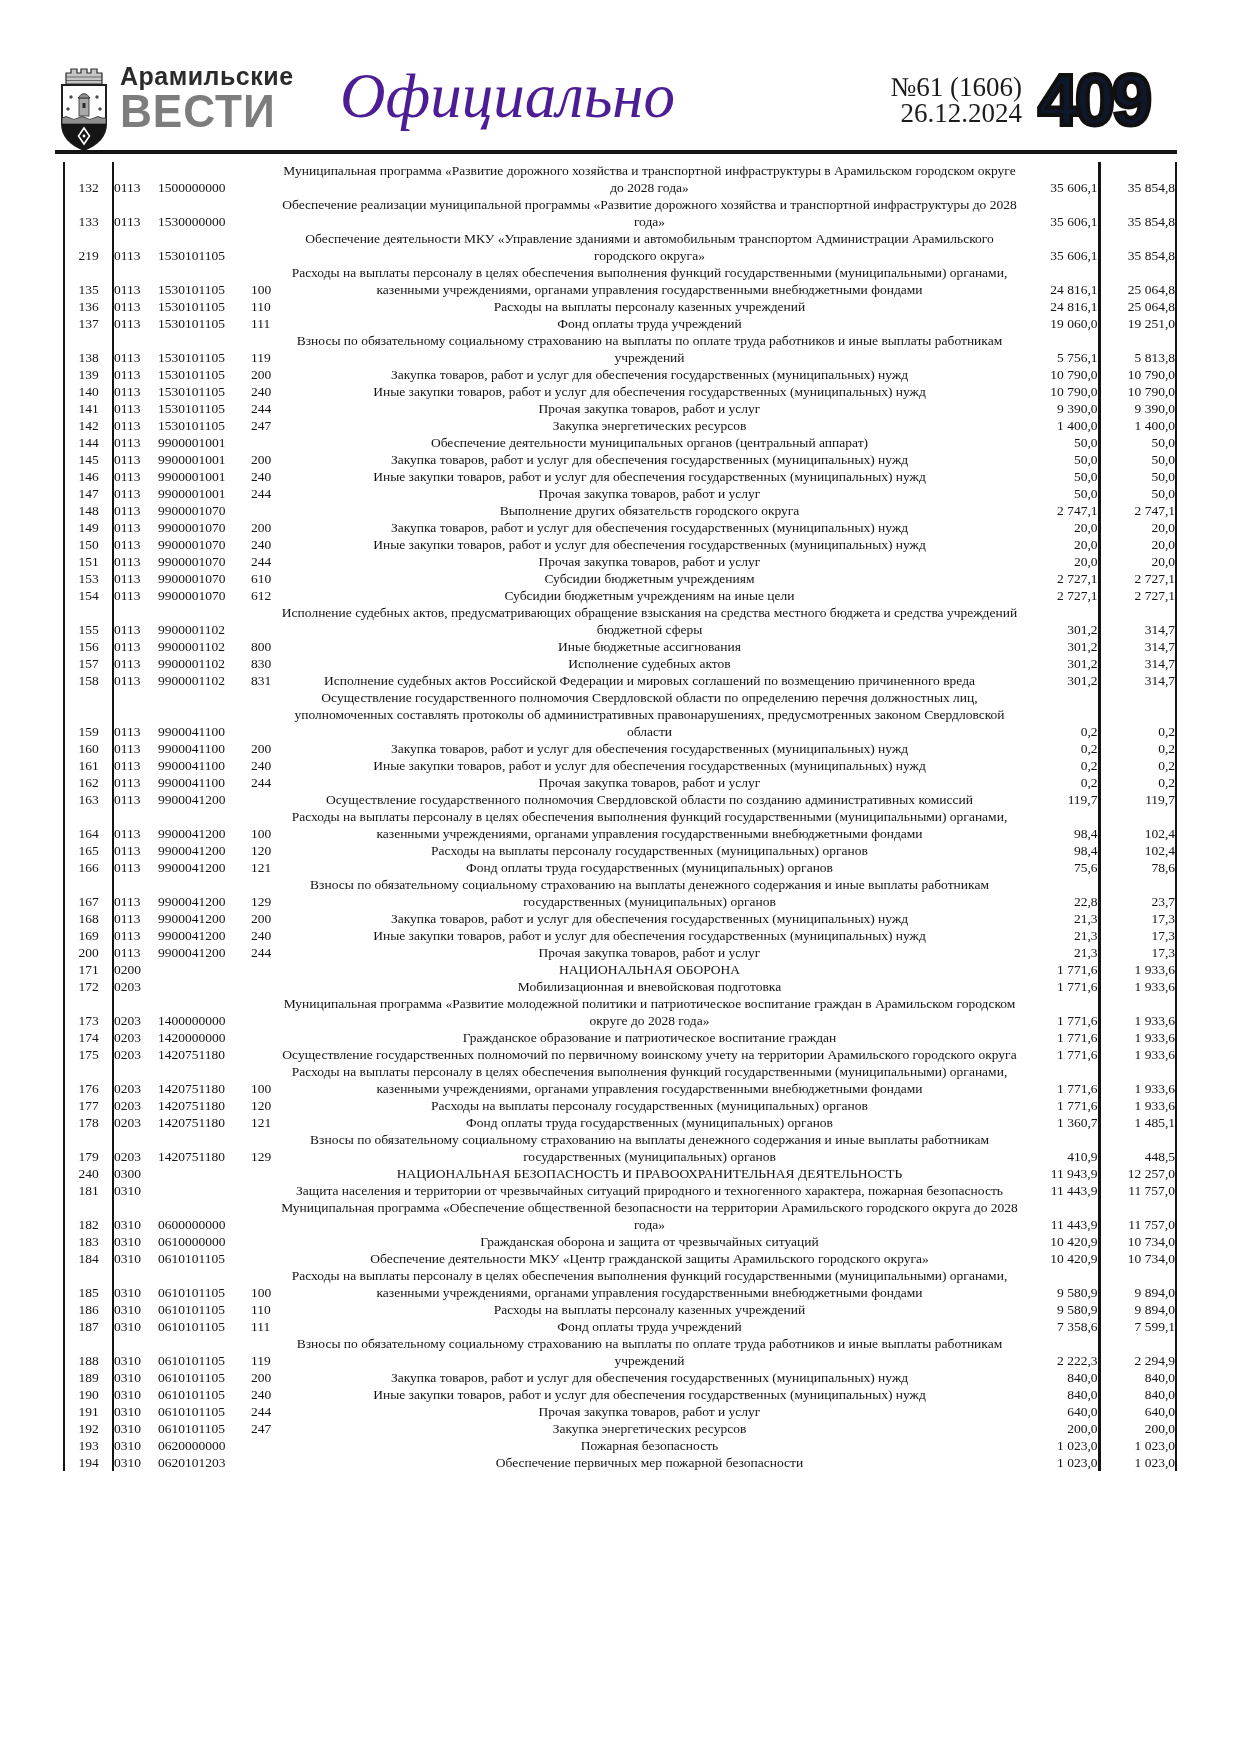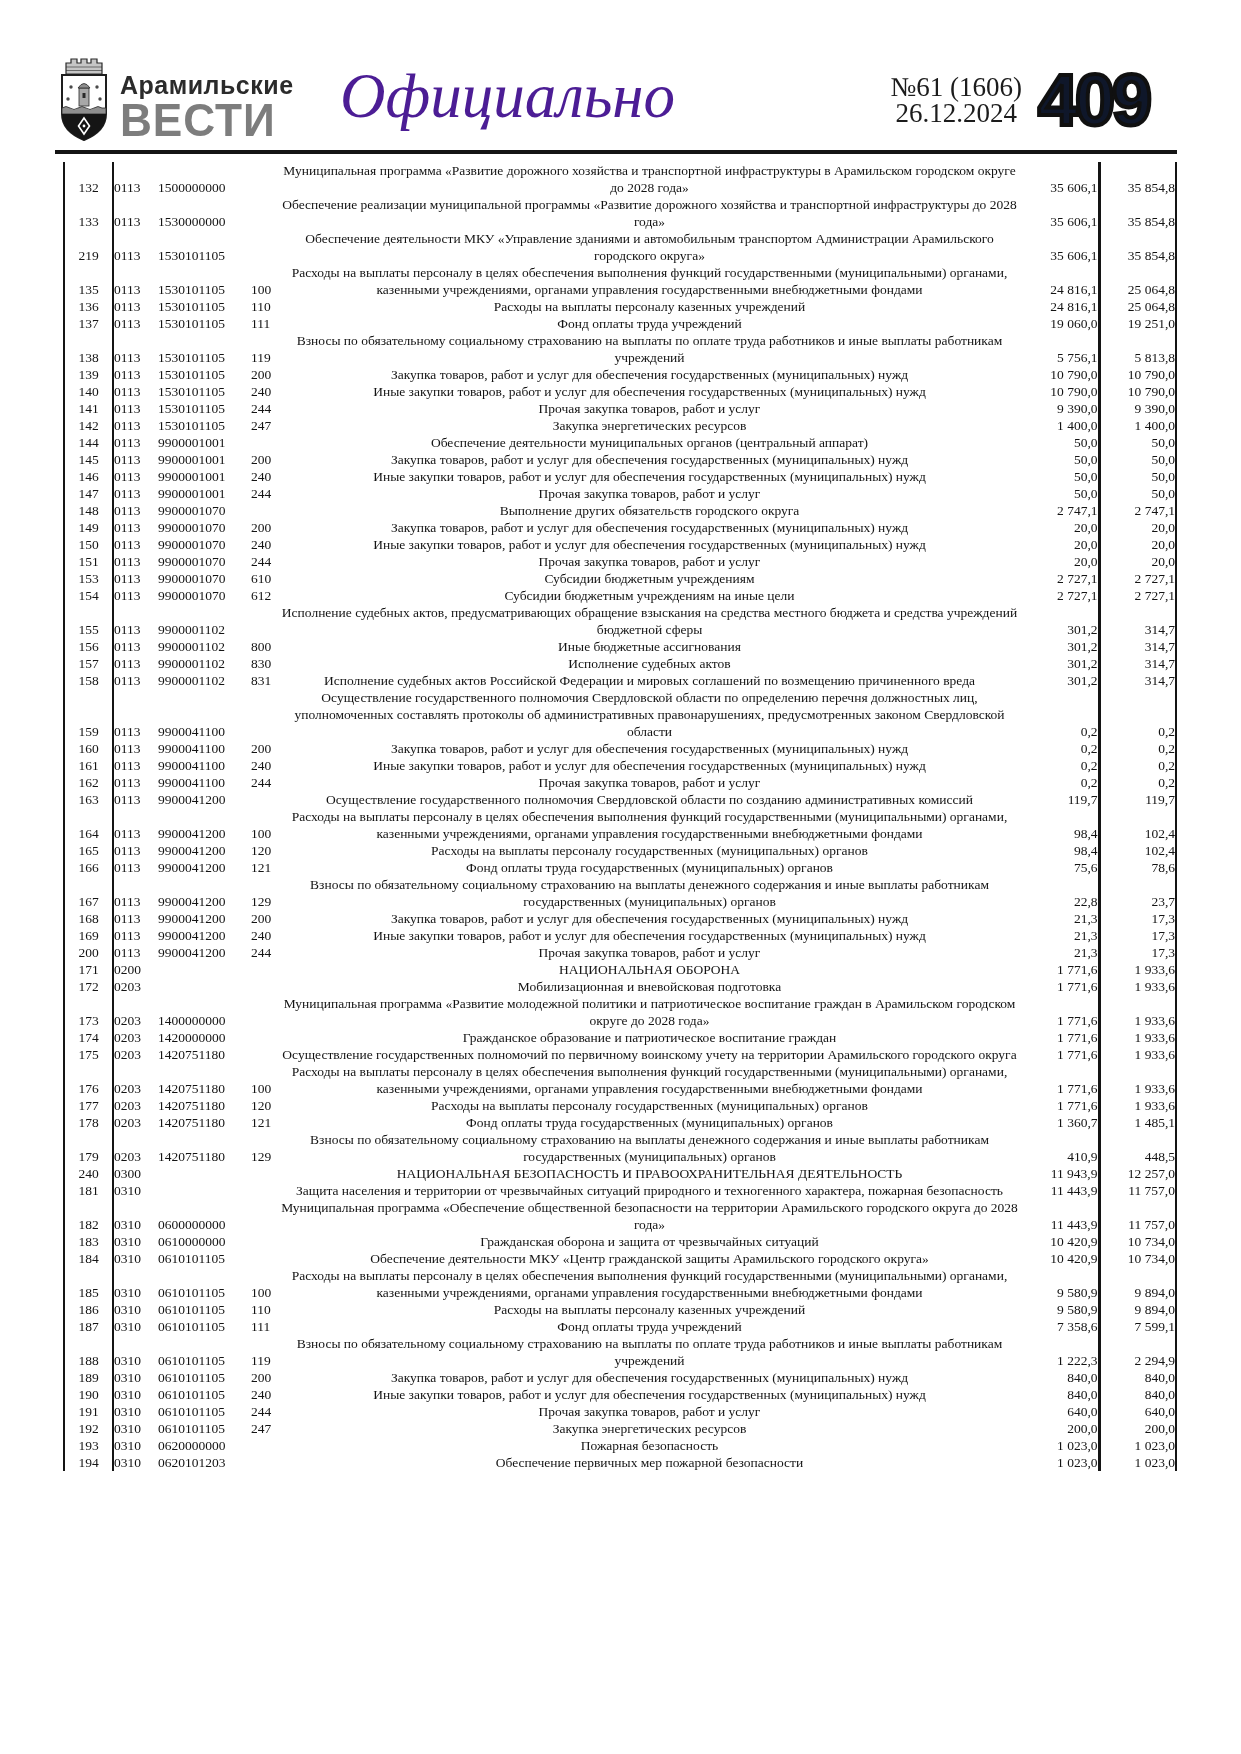--- a/index.html
+++ b/index.html
@@ -1,39 +1,39 @@
 <!DOCTYPE html>
 <html><head>
 <meta charset="utf-8">
 <style>
   html,body{margin:0;padding:0;}
   body{
     width:1241px;height:1754px;position:relative;background:#ffffff;
     font-family:"Liberation Serif", serif;color:#161616;overflow:hidden;
   }
   
-  .logo{position:absolute;left:58px;top:54px;display:flex;align-items:flex-end;}
+  .logo{position:absolute;left:58px;top:64px;display:flex;align-items:flex-start;}
   .coat{width:52px;height:84px;margin-top:4px;}
   .brand{margin-left:10px;}
   .brand-top{
     display:block;font-family:"Liberation Sans", sans-serif;font-weight:bold;
     font-size:25px;line-height:25px;color:#2b2b2b;letter-spacing:.5px;
   }
   .brand-name{
     display:block;font-family:"Liberation Sans", sans-serif;font-weight:bold;
     font-size:46px;line-height:44px;color:#7d7d7d;letter-spacing:1px;
     transform:scaleX(.96);transform-origin:left;
   }
   .section-title{
     position:absolute;left:340px;top:66px;
     font-family:"Liberation Serif", serif;font-style:italic;
     font-size:63px;line-height:60px;color:#4c1d95;
   }
   .issue-block{
-    position:absolute;right:219px;top:74px;text-align:center;
+    position:absolute;right:219px;top:74px;text-align:right;
     font-size:27px;line-height:26px;color:#1c1c1c;white-space:nowrap;
   }
   .page-number{
     position:absolute;left:1038px;top:56px;width:150px;
     font-family:"Liberation Sans", sans-serif;font-weight:bold;
     font-size:72px;line-height:88px;letter-spacing:-3px;color:#0f172a;
     -webkit-text-stroke:4px #101010;
   }
   .header-rule{
     position:absolute;left:55px;top:150px;width:1122px;height:4px;background:#141414;
@@ -590,21 +590,21 @@
         <td class="c-d">Фонд оплаты труда учреждений</td>
         <td class="c-v1">7 358,6</td>
         <td class="c-v2">7 599,1</td>
       </tr>
       <tr>
         <td class="c-n">188</td>
         <td class="c-c1">0310</td>
         <td class="c-c2">0610101105</td>
         <td class="c-c3">119</td>
         <td class="c-d">Взносы по обязательному социальному страхованию на выплаты по оплате труда работников и иные выплаты работникам учреждений</td>
-        <td class="c-v1">1 222,3</td>
+        <td class="c-v1">2 222,3</td>
         <td class="c-v2">2 294,9</td>
       </tr>
       <tr>
         <td class="c-n">189</td>
         <td class="c-c1">0310</td>
         <td class="c-c2">0610101105</td>
         <td class="c-c3">200</td>
         <td class="c-d">Закупка товаров, работ и услуг для обеспечения государственных (муниципальных) нужд</td>
         <td class="c-v1">840,0</td>
         <td class="c-v2">840,0</td>

